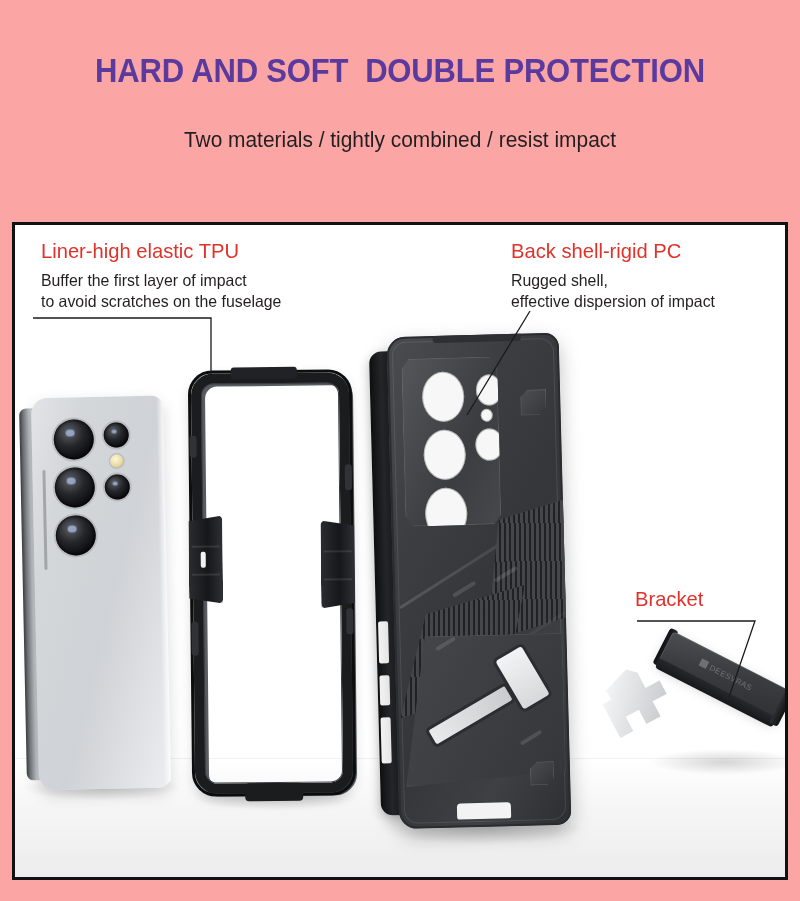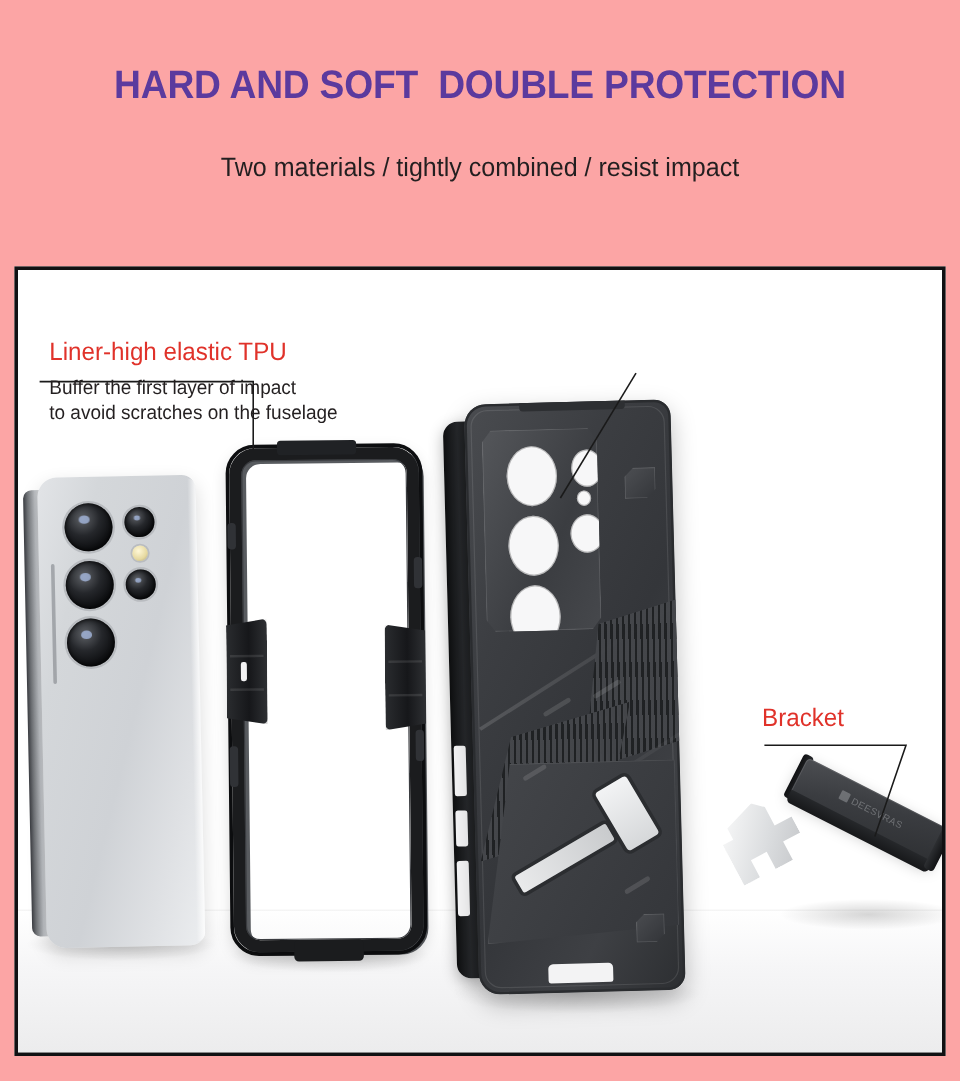--- a/index.html
+++ b/index.html
@@ -68,21 +68,21 @@
   .callout .body {
     margin-top:7px;
     color:#231f20;
     font-size:16.5px;
     line-height:1.28;
     white-space:pre-line;
     transform:scaleX(0.96);
     transform-origin:left center;
   }
 
-  #callout-tpu { left:26px; top:14px;margin-top:43px; }
+  #callout-tpu { left:26px; top:14px; }
   #callout-pc  { left:496px; top:14px; text-align:left; }
   #callout-bracket { left:620px; top:362px; }
   #callout-bracket .head { font-size:21px; }
 
   
   svg.leaders {
     position:absolute; left:0; top:0;
     width:776px; height:658px;
     overflow:visible;
     pointer-events:none;
@@ -521,19 +521,24 @@
       <polyline points="515,86 452,190" fill="none" stroke="#1a1a1a" stroke-width="1.3"></polyline>
       <polyline points="622,396 740,396 714,472" fill="none" stroke="#1a1a1a" stroke-width="1.3"></polyline>
     </svg>
 
     <div class="callout" id="callout-tpu">
       <div class="head">Liner-high elastic TPU</div>
       <div class="body">Buffer the first layer of impact
 to avoid scratches on the fuselage</div>
     </div>
 
+    <div class="callout" id="callout-pc">
+      <div class="head">Back shell-rigid PC</div>
+      <div class="body">Rugged shell,
+effective dispersion of impact</div>
+    </div>
 
     <div class="callout" id="callout-bracket">
       <div class="head">Bracket</div>
     </div>
 
   </div>
 </div>
 
 </body></html>

